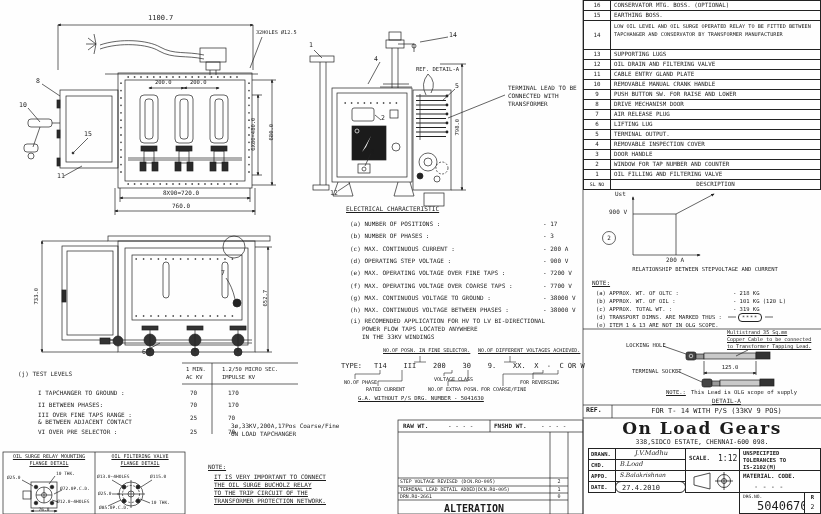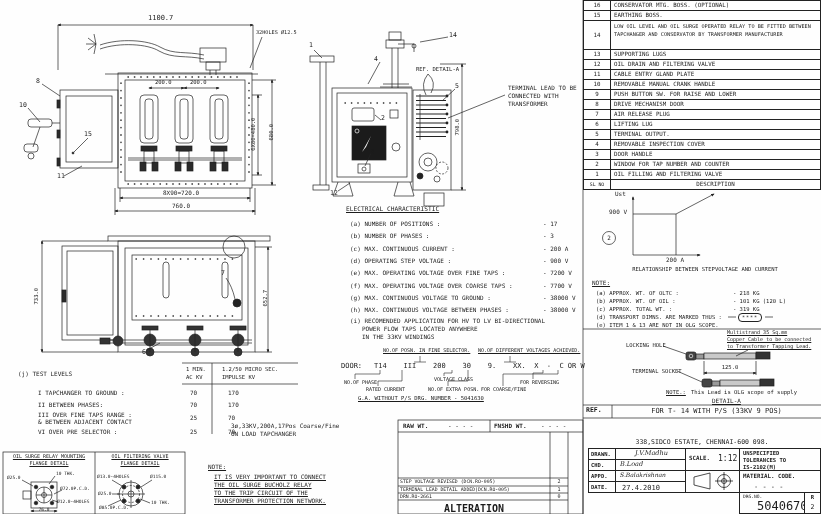--- a/index.html
+++ b/index.html
@@ -482,20 +482,21 @@
 <div class="t" style="left:626px;top:342px;font-size:5.5px;">LOCKING HOLE</div>
 <div class="t ctr" style="left:716px;top:364px;width:28px;font-size:5.5px;">125.0</div>
 <div class="t" style="left:632px;top:368px;font-size:5.5px;">TERMINAL SOCKET</div>
 <div class="t u" style="left:666px;top:389px;font-size:5.5px;">NOTE.:</div>
 <div class="t" style="left:691px;top:389px;font-size:5.5px;">This Lead is OLG scope of supply</div>
 <div class="t u" style="left:712px;top:397.5px;font-size:6px;">DETAIL-A</div>
 
 <div class="t b" style="left:586px;top:407px;font-size:6.5px;">REF.</div>
 <div class="t ctr" style="left:612px;top:407px;width:209px;font-size:7px;">FOR T- 14 WITH P/S (33KV 9 POS)</div>
 
+<div class="t b ctr" style="left:583px;top:419px;width:238px;font-size:17px;font-family:'DejaVu Serif',serif;letter-spacing:1.5px;">On Load Gears</div>
 <div class="t ctr" style="left:583px;top:439px;width:238px;font-size:6.5px;">338,SIDCO ESTATE, CHENNAI-600 098.</div>
 
 <div class="cell" style="left:588px;top:448px;width:28px;height:12px;">
       <div class="t b" style="left:2px;top:2px;font-size:5.5px;">DRAWN.</div>
     </div>
 <div class="cell" style="left:615px;top:448px;width:71px;height:12px;">
       <div class="t sig" style="left:19px;top:1px;">J.V.Madhu</div>
     </div>
 <div class="cell" style="left:588px;top:459px;width:28px;height:12px;">
       <div class="t b" style="left:2px;top:2px;font-size:5.5px;">CHD.</div>
@@ -505,21 +506,21 @@
     </div>
 <div class="cell" style="left:588px;top:470px;width:28px;height:12px;">
       <div class="t b" style="left:2px;top:2px;font-size:5.5px;">APPD.</div>
     </div>
 <div class="cell" style="left:615px;top:470px;width:71px;height:12px;">
       <div class="t sig" style="left:4px;top:1px;font-size:6px;">S.Balakrishnan</div>
     </div>
 <div class="cell" style="left:588px;top:481px;width:28px;height:12px;">
       <div class="t b" style="left:2px;top:2px;font-size:5.5px;">DATE.</div>
     </div>
-<div class="cell" style="left:615px;top:481px;width:71px;height:12px;">
+<div class="cell" style="left:615px;top:481px;width:71px;height:12px;border-radius:6px;">
       <div class="t" style="left:6px;top:2px;font-size:7px;">27.4.2010</div>
     </div>
 
 <div class="cell" style="left:685px;top:448px;width:55px;height:23px;">
   <span class="t b" style="left:3px;top:6px;font-size:5.8px;">SCALE.</span>
   <span class="t" style="left:32px;top:5px;font-size:8px;">1:12</span>
 </div>
 <div class="cell" style="left:685px;top:470px;width:55px;height:23px;">
   <svg width="53" height="21" viewBox="0 0 53 21">
     <g stroke="#222" stroke-width="0.8" fill="none">
@@ -565,21 +566,21 @@
 <div class="t" style="left:350px;top:295px;font-size:6px;">(g) MAX. CONTINUOUS VOLTAGE TO GROUND :</div>
 <div class="t" style="left:543px;top:295px;font-size:6px;">- 38000 V</div>
 <div class="t" style="left:350px;top:307px;font-size:6px;">(h) MAX. CONTINUOUS VOLTAGE BETWEEN PHASES :</div>
 <div class="t" style="left:543px;top:307px;font-size:6px;">- 38000 V</div>
 <div class="t" style="left:350px;top:318px;font-size:6px;">(i) RECOMENDED APPLICATION FOR HV TO LV BI-DIRECTIONAL</div>
 <div class="t" style="left:362px;top:326px;font-size:6px;">POWER FLOW TAPS LOCATED ANYWHERE</div>
 <div class="t" style="left:362px;top:334px;font-size:6px;">IN THE 33KV WINDINGS</div>
 
 <div class="t u" style="left:383px;top:348px;font-size:5px;">NO.OF POSN. IN FINE SELECTOR.</div>
 <div class="t u" style="left:478px;top:348px;font-size:5px;">NO.OF DIFFERENT VOLTAGES ACHIEVED.</div>
-<div class="t" style="left:341px;top:362px;font-size:7px;">DOOR:</div>
+<div class="t" style="left:341px;top:362px;font-size:7px;">TYPE:</div>
 <div class="t" style="left:374px;top:362px;font-size:7px;">T14    III    200    30    9.    XX.  X  -  C OR W</div>
 <div class="t" style="left:344px;top:380px;font-size:5px;">NO.OF PHASE</div>
 <div class="t" style="left:366px;top:387px;font-size:5px;">RATED CURRENT</div>
 <div class="t" style="left:434px;top:377px;font-size:5px;">VOLTAGE CLASS</div>
 <div class="t" style="left:428px;top:387px;font-size:5px;">NO.OF EXTRA POSN.</div>
 <div class="t" style="left:481px;top:387px;font-size:5px;">FOR COARSE/FINE</div>
 <div class="t" style="left:520px;top:380px;font-size:5px;">FOR REVERSING</div>
 <div class="t u" style="left:358px;top:395px;font-size:5.5px;">G.A. WITHOUT P/S DRG. NUMBER - 5041630</div>
 
 <div class="t" style="left:18px;top:371px;font-size:6px;">(j) TEST LEVELS</div>

